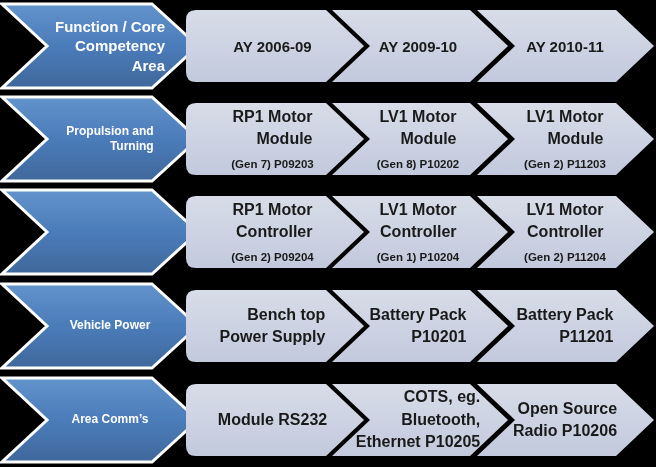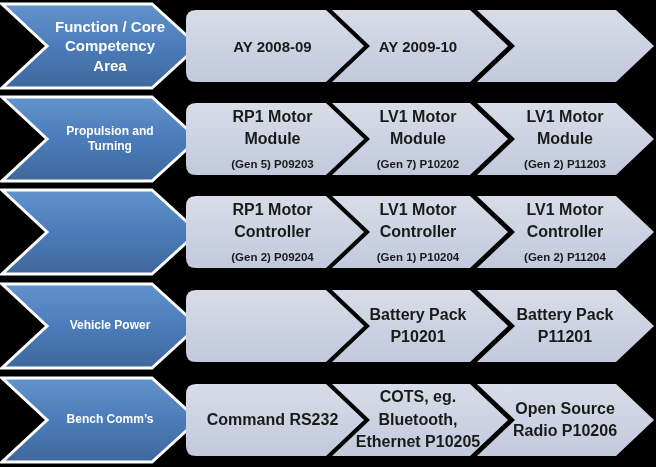--- a/index.html
+++ b/index.html
@@ -22,21 +22,21 @@
     position:relative;
     overflow:hidden;
   }
   .stage{position:absolute;left:0;top:0;width:656px;height:467px;}
   .row{position:absolute;left:0;width:656px;height:88px;}
   .row-0{top:2px;} .row-1{top:95px;} .row-2{top:188px;} .row-3{top:282px;} .row-4{top:376px;}
   .row svg{position:absolute;left:0;top:0;display:block;}
   .lbl{
     position:absolute;top:0;bottom:0;
     display:flex;flex-direction:column;align-items:center;justify-content:center;
-    text-align:center;white-space:pre-line;font-weight:bold;
+    text-align:right;white-space:pre-line;font-weight:bold;
   }
   .label-blue{left:30px;width:160px;color:var(--blue_text);font-size:12px;line-height:1.28;}
   .row-0 .label-blue{font-size:15px;line-height:1.3;}
   .cell{color:var(--gray_text);}
   .cell-0{left:200px;width:145px;}
   .cell-1{left:348px;width:140px;}
   .cell-2{left:495px;width:140px;}
   .cell-text{white-space:pre-line;font-size:16px;line-height:1.4;font-weight:bold;}
   .row-0 .cell-text{font-size:15px;}
   .cell-code{font-size:11.5px;line-height:1.2;font-weight:bold;margin-top:8px;white-space:pre-line;}
@@ -66,47 +66,51 @@
     <svg width="656" height="88" viewBox="0 0 656 88">
       <polygon points="2,2 152,2 198,44 152,86 2,86 47,44" fill="url(#blueGrad)" stroke="var(--blue_border)" stroke-width="3"></polygon>
       <path d="M 196 8 L 326 8 L 364 44 L 326 80 L 196 80 Q 186 80 186 70 L 186 18 Q 186 8 196 8 Z" fill="url(#grayGrad)"></path>
       <polygon points="332,8 470,8 508,44 470,80 332,80 370,44" fill="url(#grayGrad)"></polygon>
       <polygon points="477,8 616,8 654,44 616,80 477,80 515,44" fill="url(#grayGrad)"></polygon>
     </svg>
     <div class="lbl label-blue">Function / Core
 Competency
 Area</div>
     <div class="lbl cell cell-0">
-      <div class="cell-text">AY 2008-09</div>
+      <div class="cell-text">AY 2006-09</div>
       
     </div>
     <div class="lbl cell cell-1">
       <div class="cell-text">AY 2009-10</div>
+      
+    </div>
+    <div class="lbl cell cell-2">
+      <div class="cell-text">AY 2010-11</div>
       
     </div>
   </div>
 
   <div class="row row-1">
     <svg width="656" height="88" viewBox="0 0 656 88">
       <polygon points="2,2 152,2 198,44 152,86 2,86 47,44" fill="url(#blueGrad)" stroke="var(--blue_border)" stroke-width="3"></polygon>
       <path d="M 196 8 L 326 8 L 364 44 L 326 80 L 196 80 Q 186 80 186 70 L 186 18 Q 186 8 196 8 Z" fill="url(#grayGrad)"></path>
       <polygon points="332,8 470,8 508,44 470,80 332,80 370,44" fill="url(#grayGrad)"></polygon>
       <polygon points="477,8 616,8 654,44 616,80 477,80 515,44" fill="url(#grayGrad)"></polygon>
     </svg>
     <div class="lbl label-blue">Propulsion and
 Turning</div>
     <div class="lbl cell cell-0">
       <div class="cell-text">RP1 Motor
 Module</div>
-      <div class="cell-code">(Gen 5) P09203</div>
+      <div class="cell-code">(Gen 7) P09203</div>
     </div>
     <div class="lbl cell cell-1">
       <div class="cell-text">LV1 Motor
 Module</div>
-      <div class="cell-code">(Gen 7) P10202</div>
+      <div class="cell-code">(Gen 8) P10202</div>
     </div>
     <div class="lbl cell cell-2">
       <div class="cell-text">LV1 Motor
 Module</div>
       <div class="cell-code">(Gen 2) P11203</div>
     </div>
   </div>
 
   <div class="row row-2">
     <svg width="656" height="88" viewBox="0 0 656 88">
@@ -133,42 +137,47 @@
   </div>
 
   <div class="row row-3">
     <svg width="656" height="88" viewBox="0 0 656 88">
       <polygon points="2,2 152,2 198,44 152,86 2,86 47,44" fill="url(#blueGrad)" stroke="var(--blue_border)" stroke-width="3"></polygon>
       <path d="M 196 8 L 326 8 L 364 44 L 326 80 L 196 80 Q 186 80 186 70 L 186 18 Q 186 8 196 8 Z" fill="url(#grayGrad)"></path>
       <polygon points="332,8 470,8 508,44 470,80 332,80 370,44" fill="url(#grayGrad)"></polygon>
       <polygon points="477,8 616,8 654,44 616,80 477,80 515,44" fill="url(#grayGrad)"></polygon>
     </svg>
     <div class="lbl label-blue">Vehicle Power</div>
+    <div class="lbl cell cell-0">
+      <div class="cell-text">Bench top
+Power Supply</div>
+      
+    </div>
     <div class="lbl cell cell-1">
       <div class="cell-text">Battery Pack
 P10201</div>
       
     </div>
     <div class="lbl cell cell-2">
       <div class="cell-text">Battery Pack
 P11201</div>
       
     </div>
   </div>
 
   <div class="row row-4">
     <svg width="656" height="88" viewBox="0 0 656 88">
       <polygon points="2,2 152,2 198,44 152,86 2,86 47,44" fill="url(#blueGrad)" stroke="var(--blue_border)" stroke-width="3"></polygon>
       <path d="M 196 8 L 326 8 L 364 44 L 326 80 L 196 80 Q 186 80 186 70 L 186 18 Q 186 8 196 8 Z" fill="url(#grayGrad)"></path>
       <polygon points="332,8 470,8 508,44 470,80 332,80 370,44" fill="url(#grayGrad)"></polygon>
       <polygon points="477,8 616,8 654,44 616,80 477,80 515,44" fill="url(#grayGrad)"></polygon>
     </svg>
-    <div class="lbl label-blue">Bench Comm’s</div>
+    <div class="lbl label-blue">Area Comm’s</div>
     <div class="lbl cell cell-0">
-      <div class="cell-text">Command RS232</div>
+      <div class="cell-text">Module RS232</div>
       
     </div>
     <div class="lbl cell cell-1">
       <div class="cell-text">COTS, eg.
 Bluetooth,
 Ethernet P10205</div>
       
     </div>
     <div class="lbl cell cell-2">
       <div class="cell-text">Open Source

